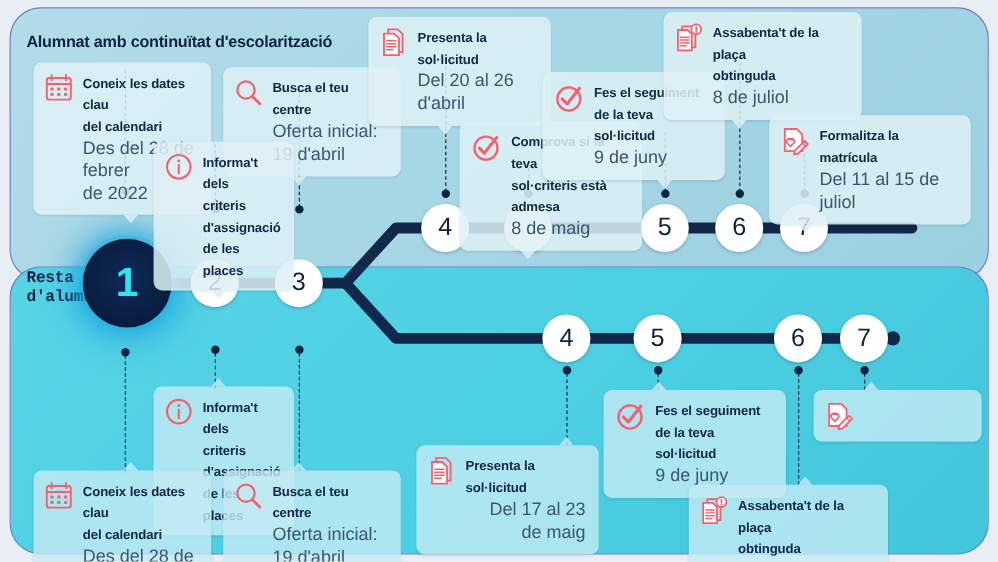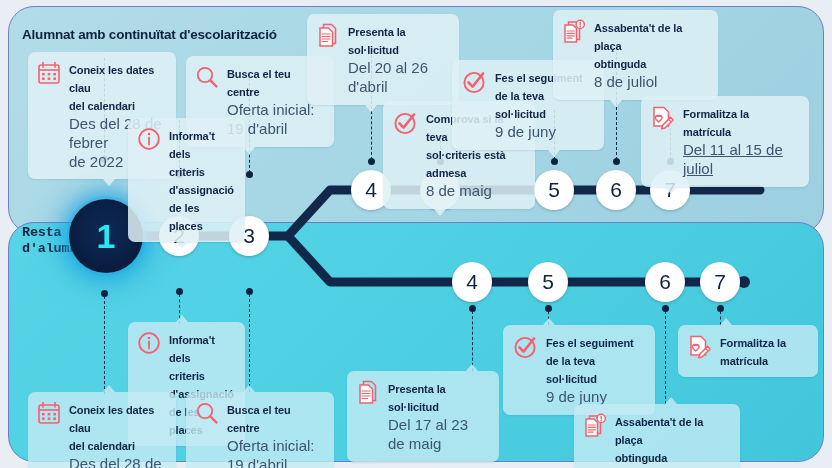--- a/index.html
+++ b/index.html
@@ -334,21 +334,21 @@
     <span class="ico">
       <svg width="27" height="27" viewBox="0 0 27 27">
         <path d="M5 3.5 h10 l4.5 4.5 v14 h-14.5 z" fill="#fff" stroke="#f4616d" stroke-width="1.5"></path>
         <path d="M9 12.2 a2.3 2.3 0 1 1 3.3 3.2 l-2.6 2.6 l-2.6 -2.6 a2.3 2.3 0 1 1 3.3 -3.2 z" fill="none" stroke="#f4616d" stroke-width="1.4"></path>
         <path d="M13.5 21.5 L21.5 13.4 l2.6 2.6 L16 24 l-3.3 .7 z" fill="#fff" stroke="#f4616d" stroke-width="1.5" stroke-linejoin="round"></path>
         <line x1="19.6" y1="15.3" x2="22.2" y2="17.9" stroke="#f4616d" stroke-width="1.2"></line>
       </svg>
     </span>
     <span class="txt">
       <span class="ttl">Formalitza la matrícula</span>
-      <span class="sub" style="display:block;text-decoration:underline;">Del 11 al 15 de juliol</span>
+      <span class="sub" style="display:block;">Del 11 al 15 de juliol</span>
     </span>
     <span class="tail down" style="left:24px; bottom:-7px;"></span>
   </div>
 
   <div class="callout on-cyan" style="left:128px; top:322px; width:117px;">
     <span class="ico">
       <svg width="26" height="26" viewBox="0 0 26 26">
         <circle cx="13" cy="13" r="9.8" fill="none" stroke="#f4616d" stroke-width="1.8"></circle>
         <circle cx="13" cy="8" r="1.25" fill="#f4616d"></circle>
         <line x1="13" y1="11.5" x2="13" y2="18.5" stroke="#f4616d" stroke-width="1.8" stroke-linecap="round"></line>
@@ -410,21 +410,21 @@
         <g stroke="#f4616d" stroke-width="1.2" stroke-linecap="round">
           <line x1="7.2" y1="12" x2="15" y2="12"></line>
             <line x1="7.2" y1="14.5" x2="15" y2="14.5"></line>
           <line x1="7.2" y1="17" x2="15" y2="17"></line>
             <line x1="7.2" y1="19.5" x2="12.5" y2="19.5"></line>
         </g>
       </svg>
     </span>
     <span class="txt">
       <span class="ttl">Presenta la sol·licitud</span>
-      <span class="sub" style="display:block;">Del 17 al 23 de maig</span>
+      <span class="sub" style="display:block;text-align:right;">Del 17 al 23 de maig</span>
     </span>
     <span class="tail up on-cyan" style="left:119px; top:-7px;"></span>
   </div>
 
   <div class="callout on-cyan" style="left:503px; top:325px; width:152px;">
     <span class="ico">
       <svg width="28" height="28" viewBox="0 0 28 28">
         <circle cx="14" cy="14.5" r="9.6" fill="none" stroke="#f4616d" stroke-width="1.9"></circle>
         <path d="M8.5 14.5 L12.6 18.6 L23 5.5" fill="none" stroke="#f4616d" stroke-width="2.6" stroke-linecap="round" stroke-linejoin="round"></path>
       </svg>
@@ -440,22 +440,20 @@
   <div class="callout on-cyan" style="left:678px; top:325px; width:140px;">
     <span class="ico">
       <svg width="27" height="27" viewBox="0 0 27 27">
         <path d="M5 3.5 h10 l4.5 4.5 v14 h-14.5 z" fill="#fff" stroke="#f4616d" stroke-width="1.5"></path>
         <path d="M9 12.2 a2.3 2.3 0 1 1 3.3 3.2 l-2.6 2.6 l-2.6 -2.6 a2.3 2.3 0 1 1 3.3 -3.2 z" fill="none" stroke="#f4616d" stroke-width="1.4"></path>
         <path d="M13.5 21.5 L21.5 13.4 l2.6 2.6 L16 24 l-3.3 .7 z" fill="#fff" stroke="#f4616d" stroke-width="1.5" stroke-linejoin="round"></path>
         <line x1="19.6" y1="15.3" x2="22.2" y2="17.9" stroke="#f4616d" stroke-width="1.2"></line>
       </svg>
     </span>
     <span class="txt">
-      <span class="ttl">Formalitza la
-matrícula</span>
     </span>
     <span class="tail up on-cyan" style="left:42px; top:-7px;"></span>
   </div>
 
   <div class="callout on-cyan" style="left:574px; top:404px; width:166px;">
     <span class="ico">
       <svg width="26" height="26" viewBox="0 0 26 26">
         <path d="M7.5 4 h7.5 l3.5 3.5 v14 h-11 z" fill="none" stroke="#f4616d" stroke-width="1.5"></path>
         <path d="M4 7 h8 l3.5 3.5 v13.5 h-11.5 z" fill="#fff" stroke="#f4616d" stroke-width="1.5"></path>
         <g stroke="#f4616d" stroke-width="1.2" stroke-linecap="round">

